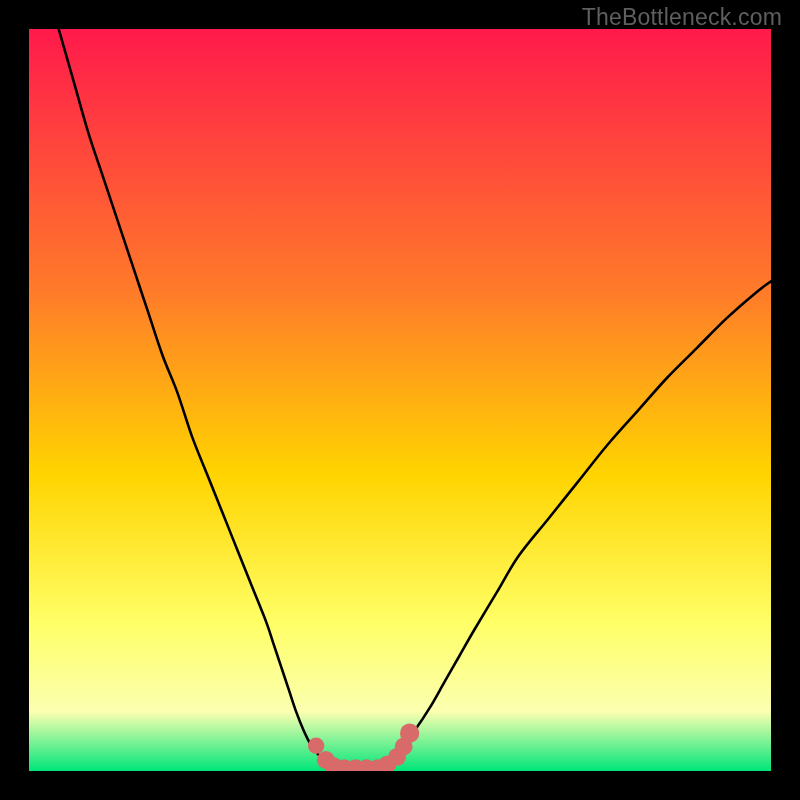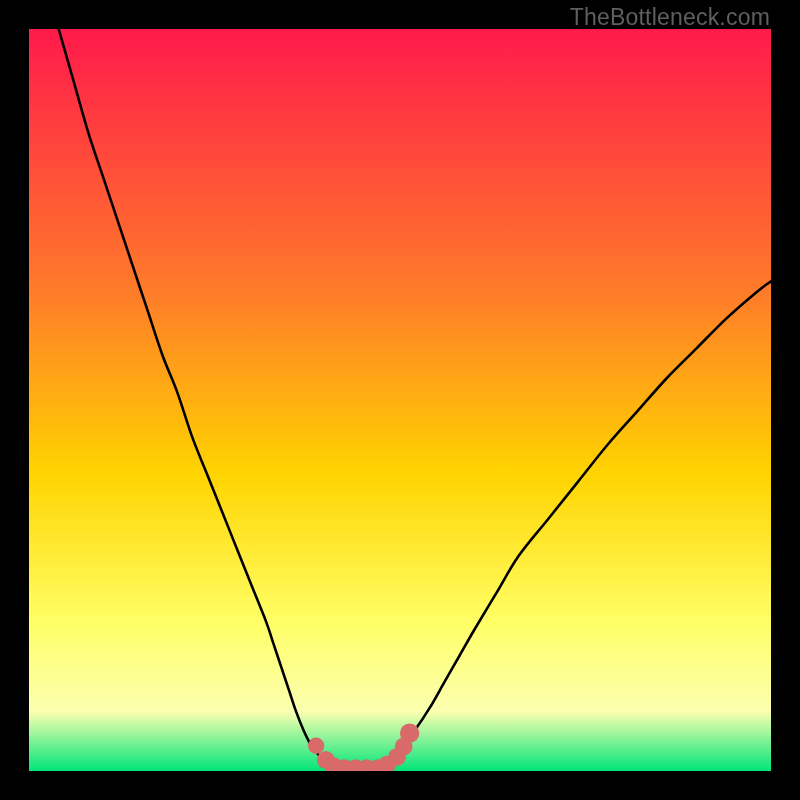--- a/index.html
+++ b/index.html
@@ -20,21 +20,21 @@
   .plot {
     position: absolute;
     left: 29px;
     top: 29px;
     width: 742px;
     height: 742px;
   }
   .watermark {
     position: absolute;
     top: 4px;
-    right: 30px;
+    right: 18px;
     color: #5f5f5f;
     font-size: 23px;
     font-weight: 500;
     letter-spacing: 0.2px;
     user-select: none;
   }
   svg { display: block; }
 </style>
 </head>
 <body>

